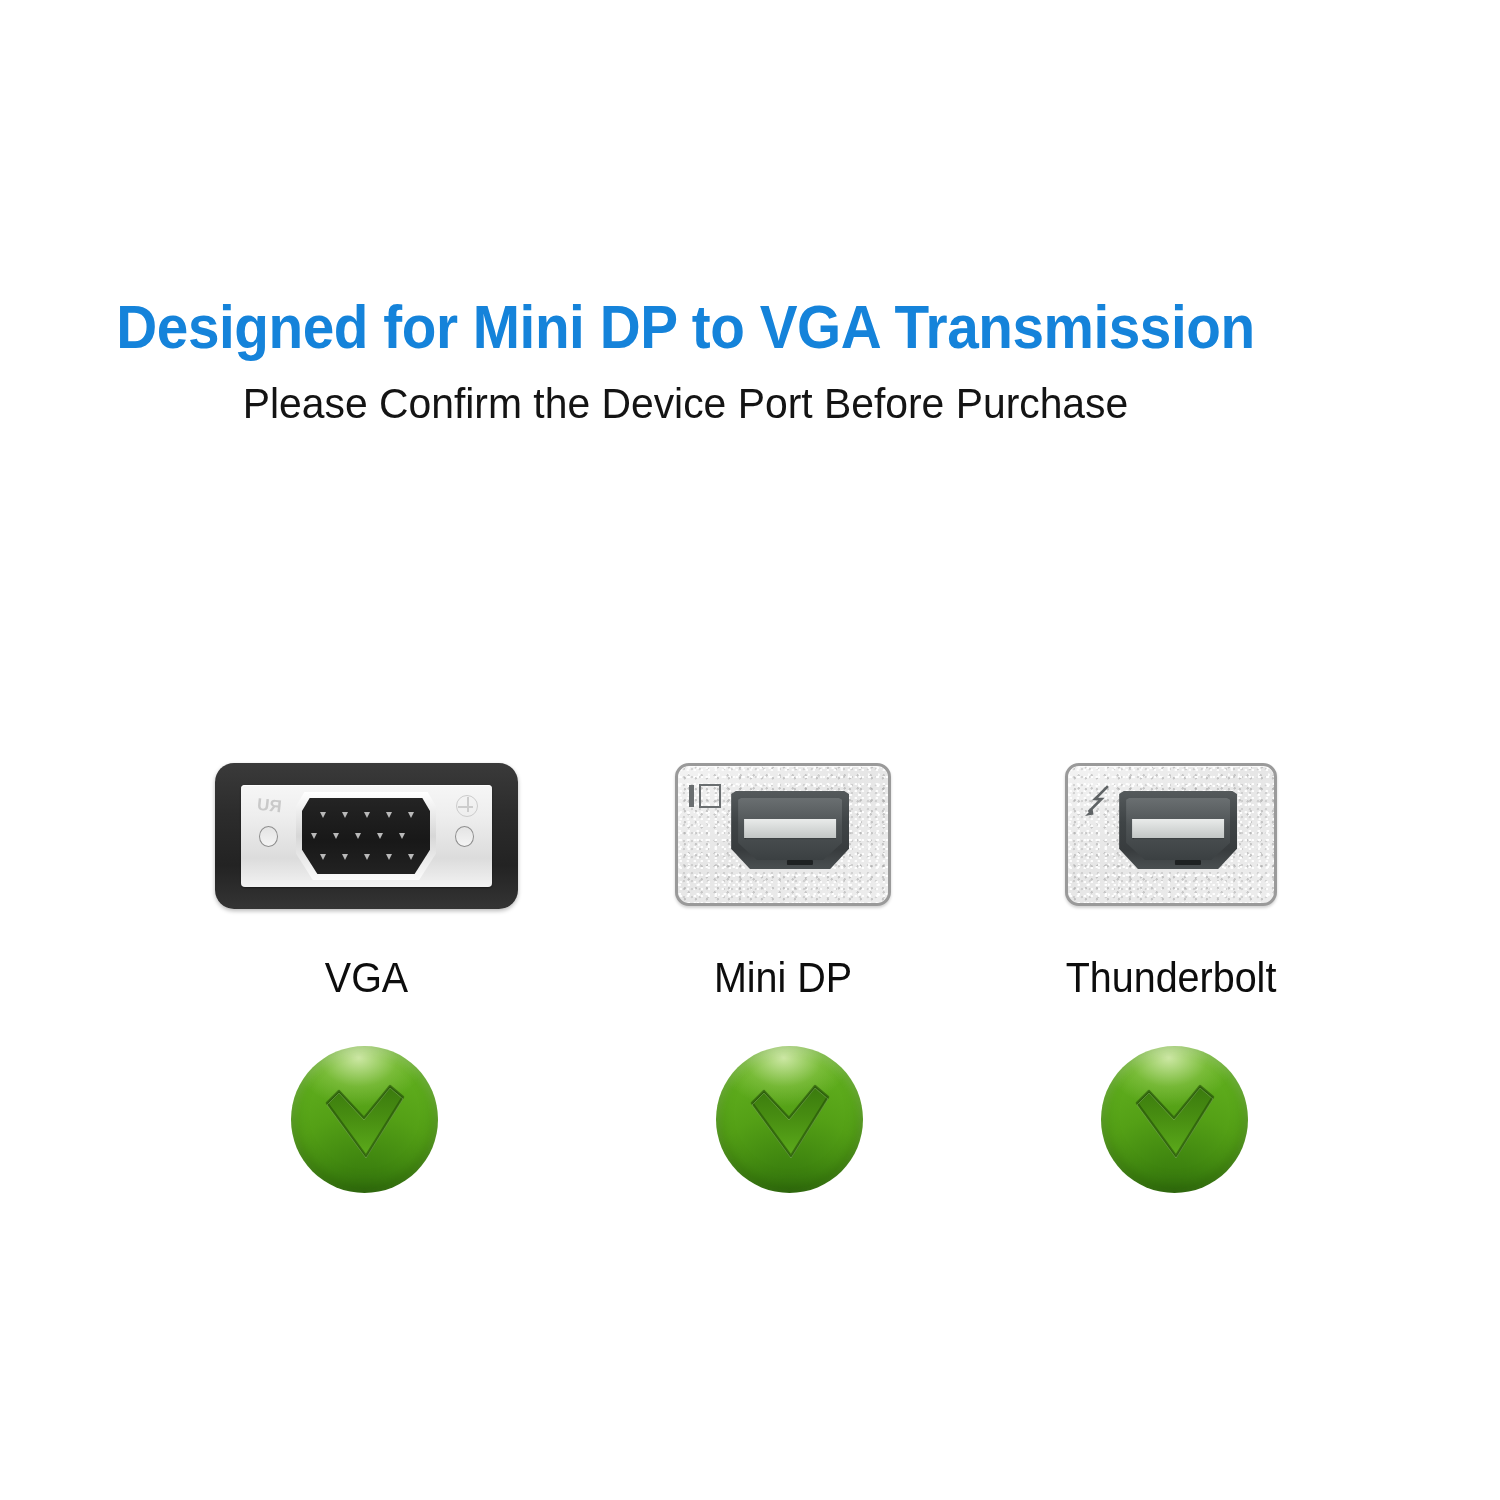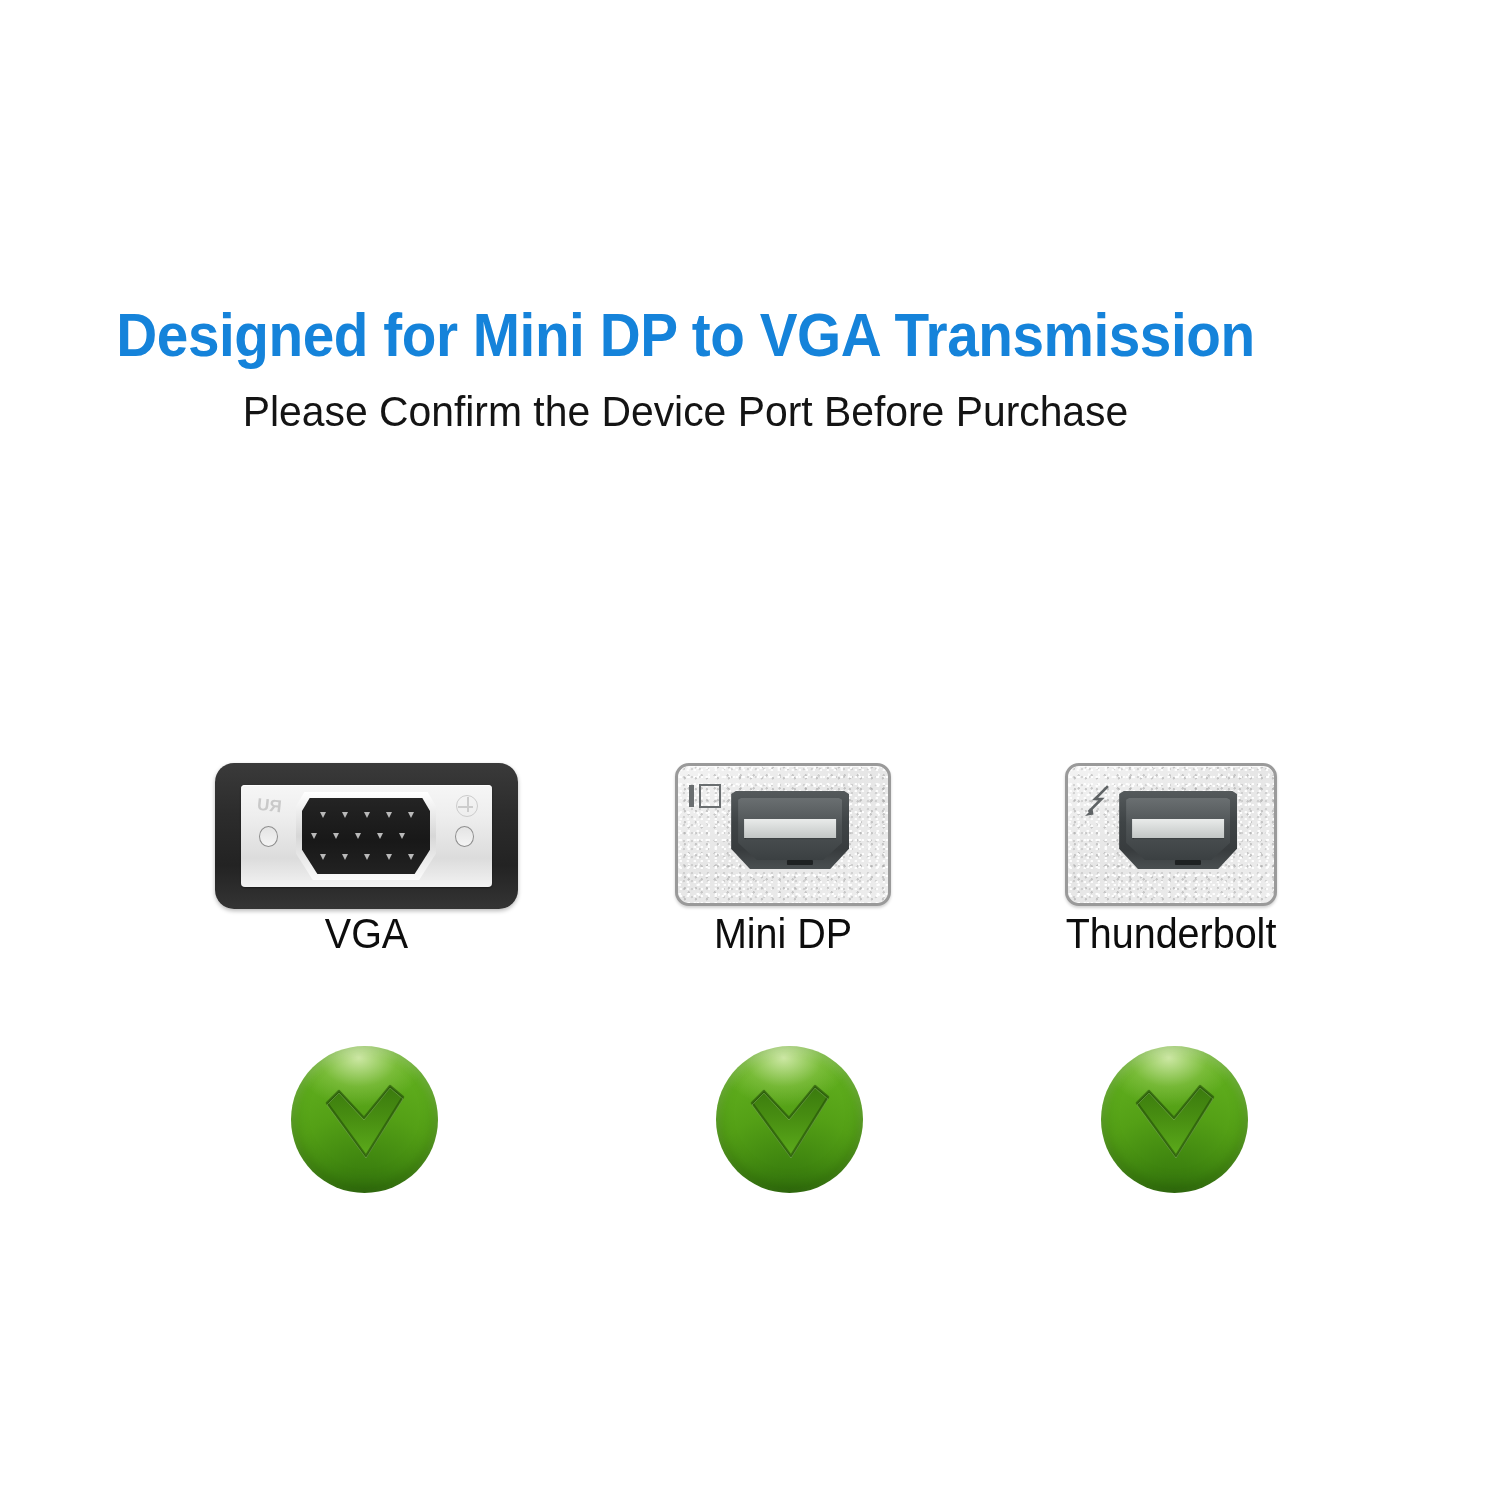--- a/index.html
+++ b/index.html
@@ -14,21 +14,21 @@
     position: relative;
     overflow: hidden;
     font-family: "Liberation Sans", sans-serif;
     -webkit-font-smoothing: antialiased;
   }
 
   
   #headings {
     position: absolute;
     left: 0;
-    top: 300px;
+    top: 292px;
     width: 1371px;
     text-align: center;
   }
   #title {
     font-family: "Liberation Sans", sans-serif;
     font-weight: bold;
     font-size: 61px;
     line-height: 70px;
     letter-spacing: -0.5px;
     color: #1583da;
@@ -232,21 +232,21 @@
   .display-glyph .bar.r { right: 0; }
   .bolt-glyph {
     width: 30px; height: 34px;
     display: block;
   }
 
   
   #labels-row {
     position: absolute;
     left: 0;
-    top: 908px;
+    top: 952px;
     width: 1500px;
     height: 56px;
   }
   .port-label {
     position: absolute;
     top: 0;
     text-align: center;
     font-family: "Liberation Sans", sans-serif;
     font-size: 42px;
     line-height: 52px;

